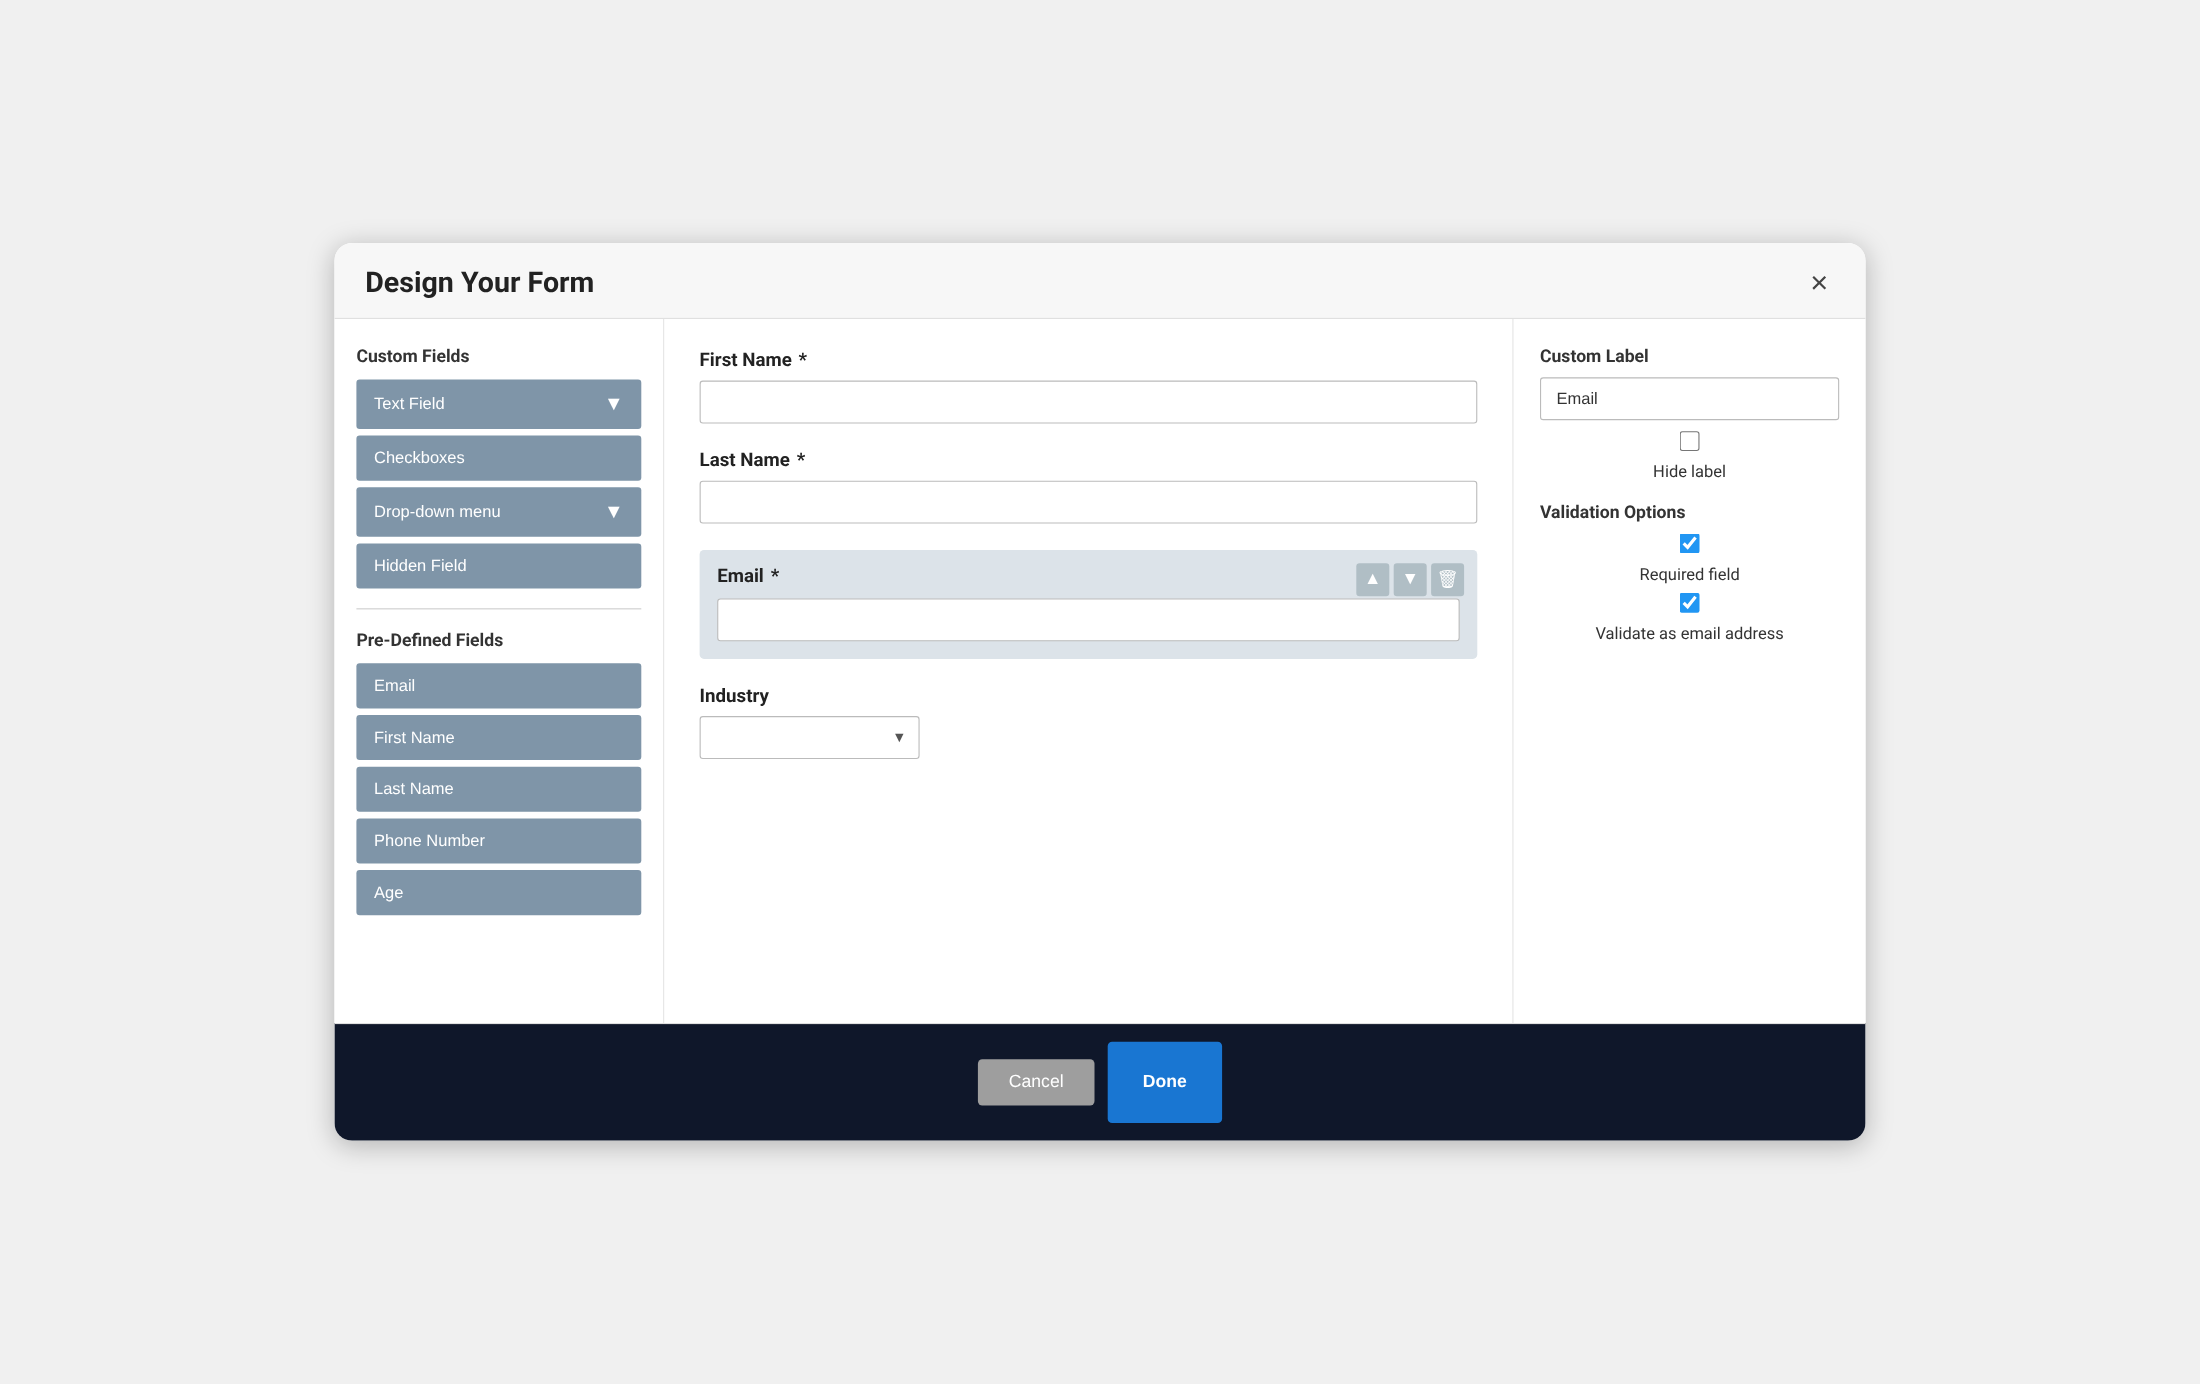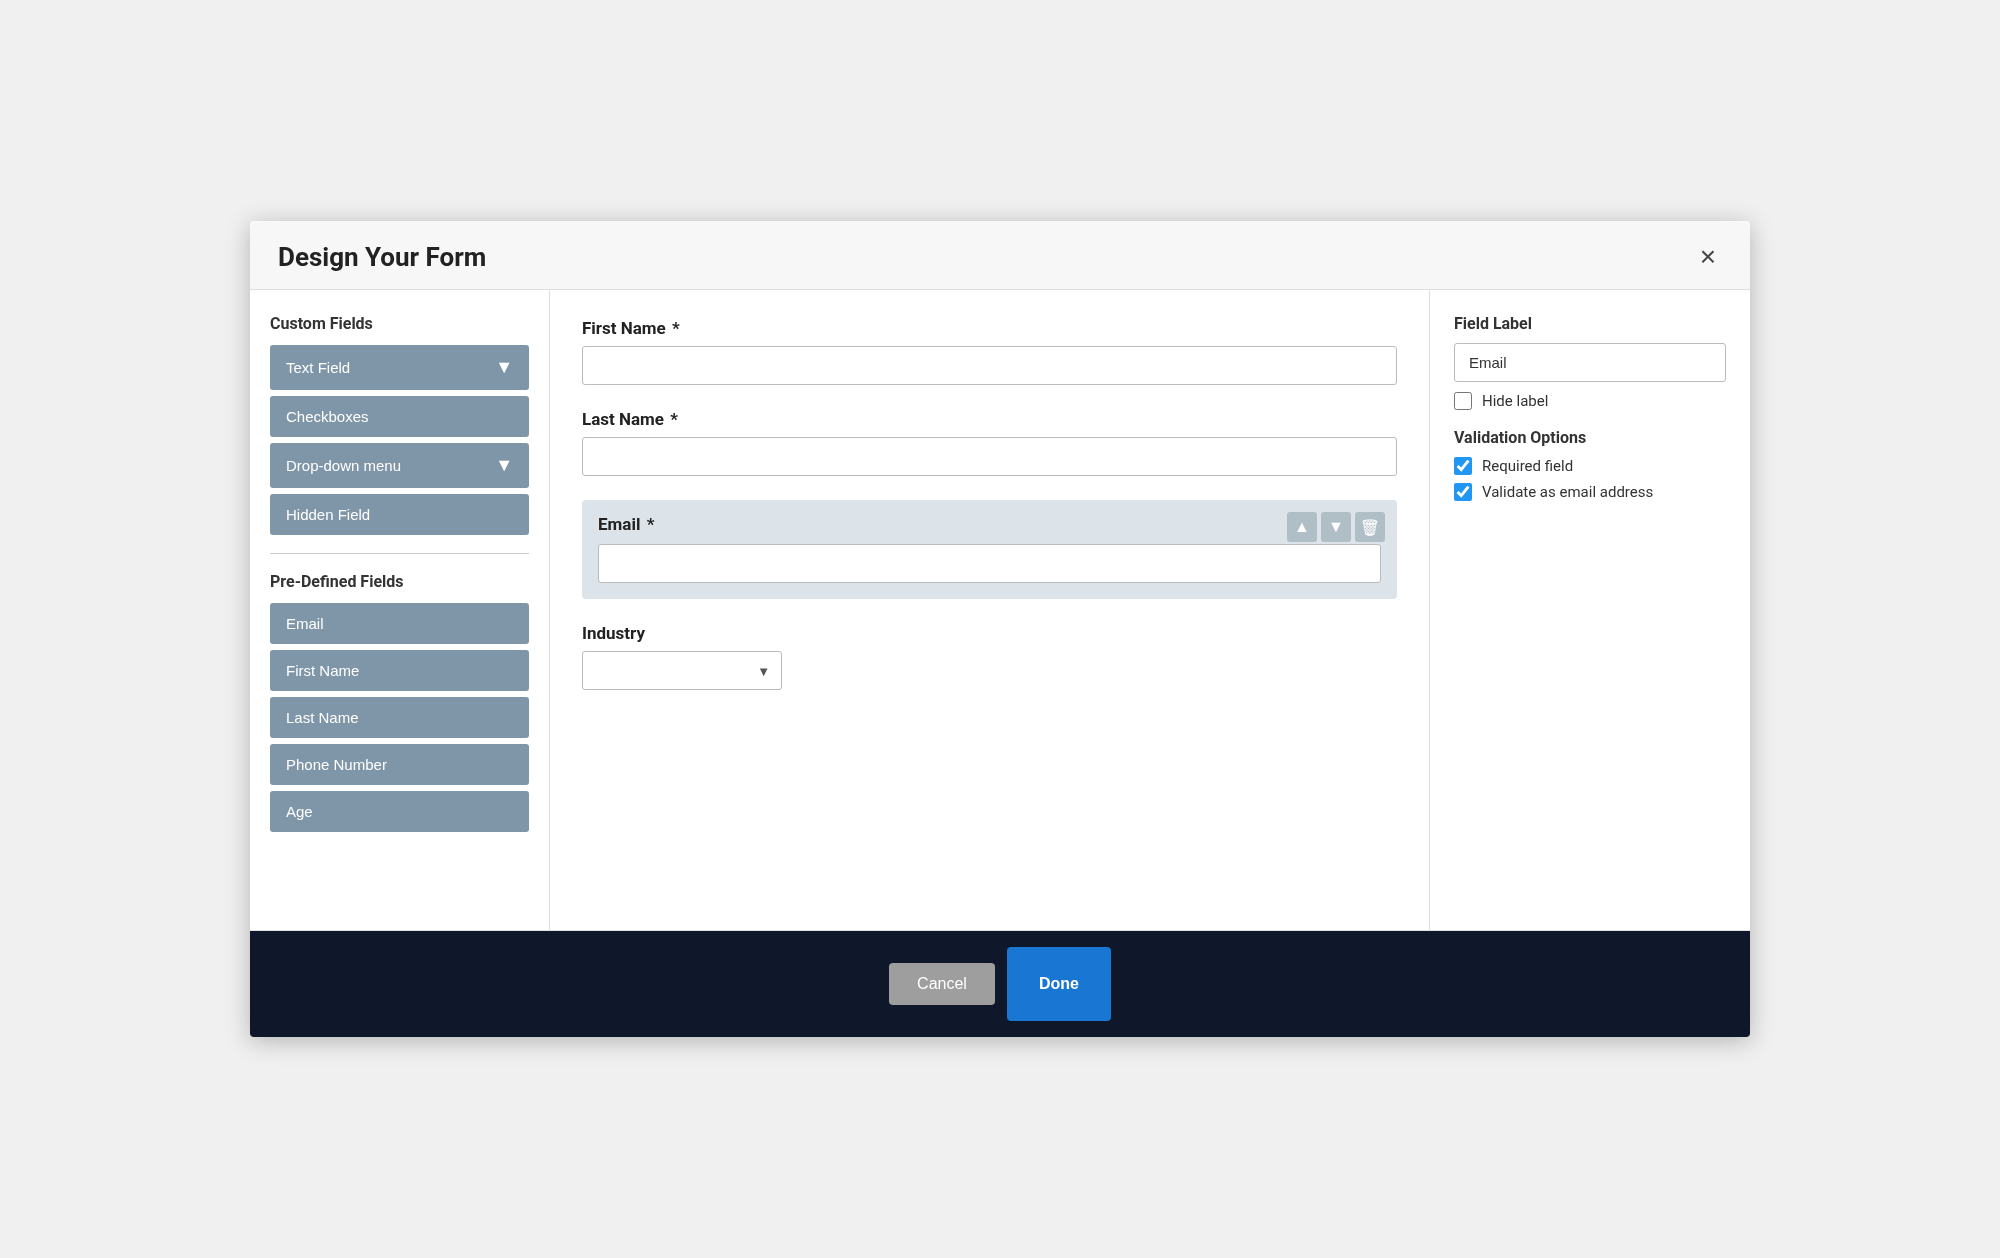--- a/index.html
+++ b/index.html
@@ -6,23 +6,23 @@
     body {
       font-family: -apple-system, BlinkMacSystemFont, 'Segoe UI', Roboto, sans-serif;
       background: #f0f0f0;
       display: flex;
       align-items: center;
       justify-content: center;
       min-height: 100vh;
     }
     .dialog {
       background: #fff;
-      border-radius: 4px;
+      border-radius: 16px;
       box-shadow: 0 4px 24px rgba(0,0,0,0.25);
-      width: 1500px;
+      width: 1392px;
       max-width: 98vw;
       overflow: hidden;
       display: flex;
       flex-direction: column;
     }
     .dialog-header {
       display: flex;
       align-items: center;
       justify-content: space-between;
       padding: 20px 28px 16px 28px;
@@ -200,20 +200,21 @@
     }
     .right-input.active-border {
       border-color: #2196f3;
       border-width: 2px;
     }
     .checkbox-row {
       display: flex;
       align-items: center;
       gap: 10px;
       margin-bottom: 8px;
+      flex-direction: column;
     }
     .checkbox-row input[type="checkbox"] {
       width: 18px;
       height: 18px;
       cursor: pointer;
       accent-color: #2196f3;
     }
     .checkbox-label {
       font-size: 15px;
       color: #333;
@@ -345,21 +346,21 @@
         <div class="dropdown-wrapper">
           <select class="dropdown-input">
             <option value=""></option>
           </select>
         </div>
       </div>
     </div>
 
     <div class="right-panel">
       <div class="right-subsection">
-        <div class="right-section-title">Field Label</div>
+        <div class="right-section-title">Custom Label</div>
         <input class="right-input" type="text" value="Email" style="">
         <div class="checkbox-row">
           <input type="checkbox" id="hide-label" style="">
           <label class="checkbox-label" for="hide-label">Hide label</label>
         </div>
       </div>
 
 
 
       <div class="right-subsection">

